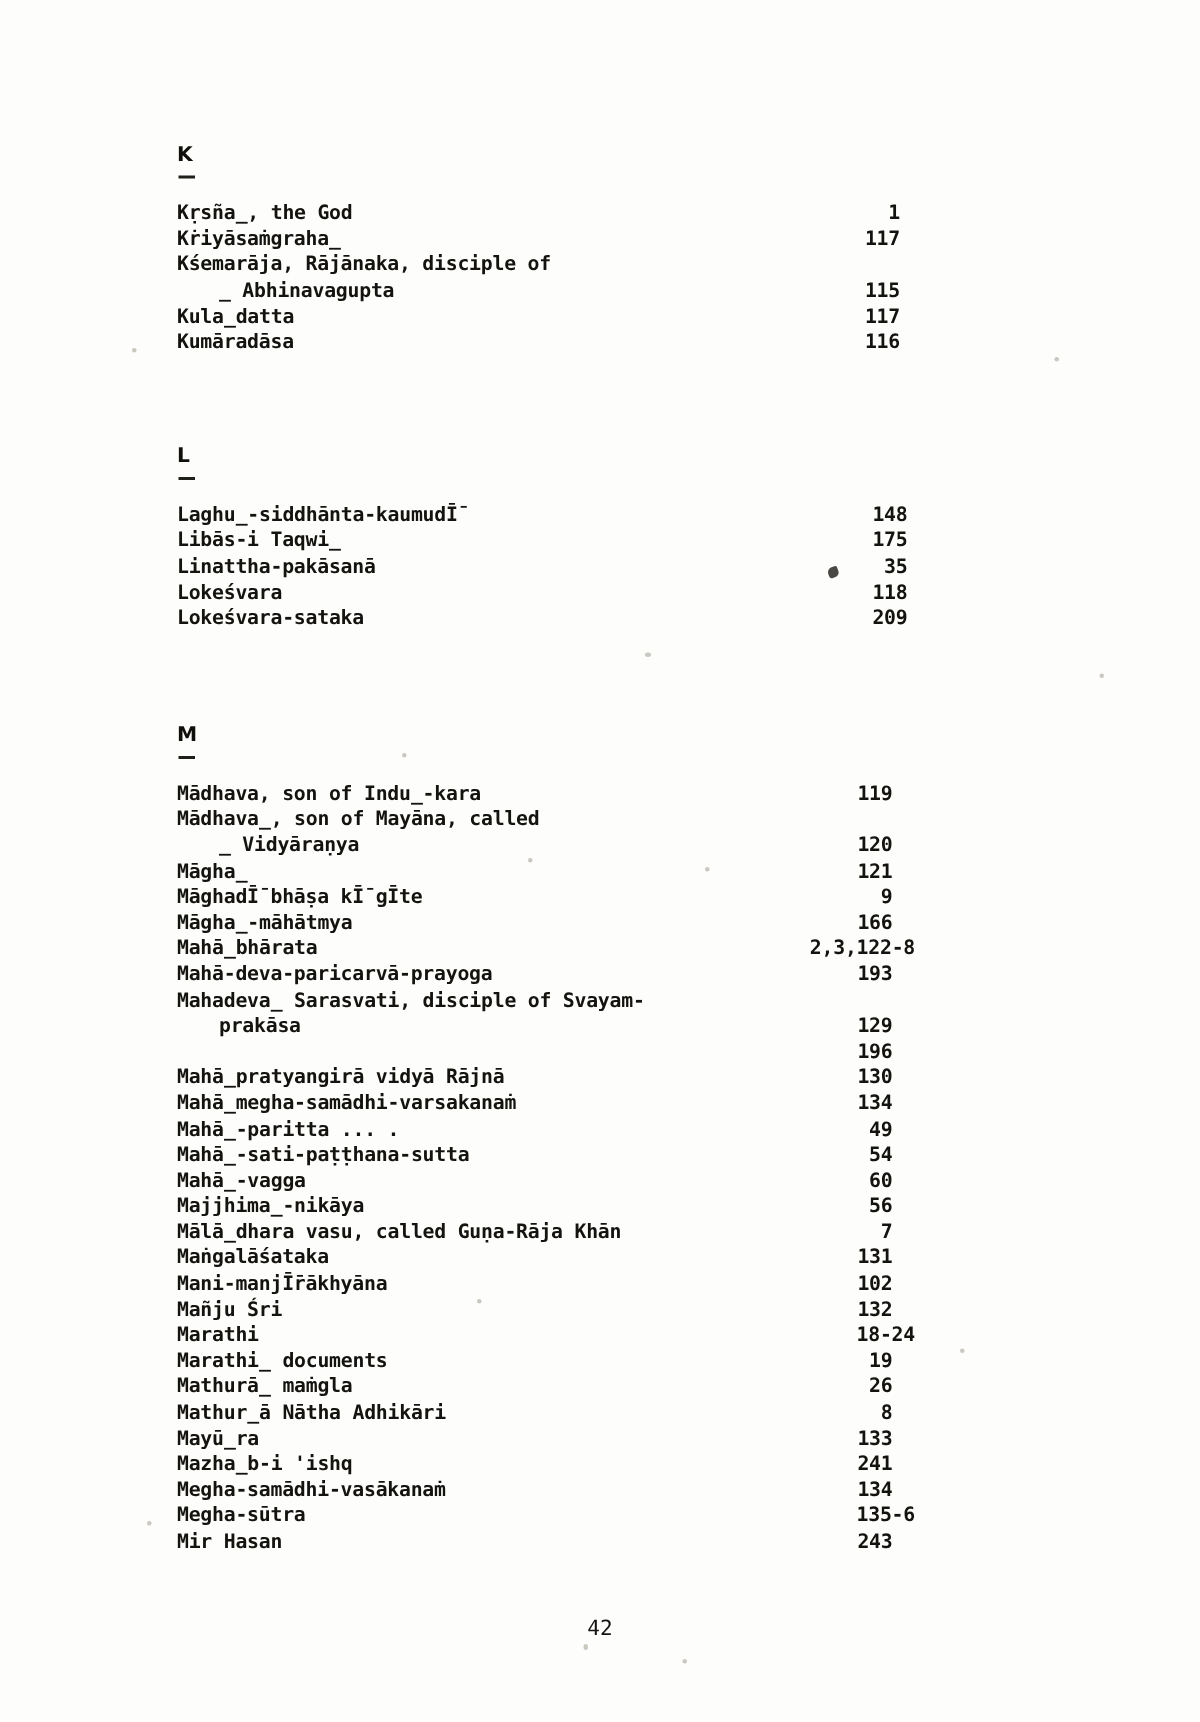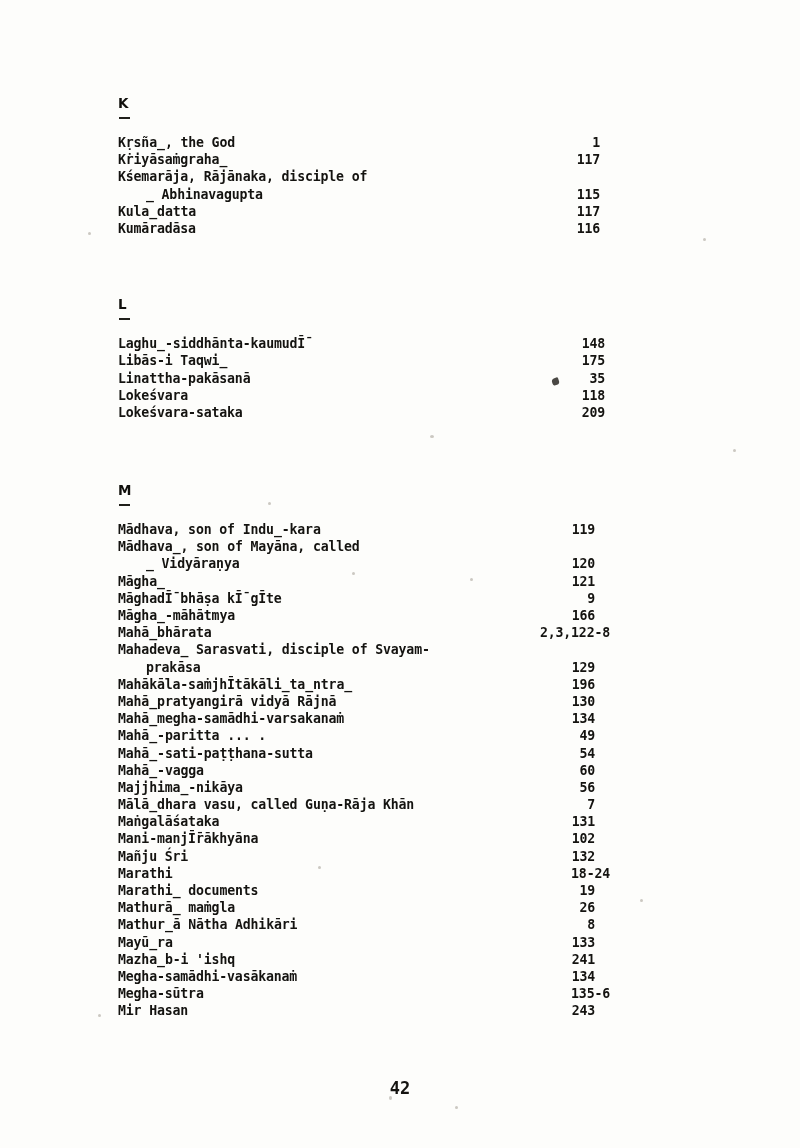--- a/index.html
+++ b/index.html
@@ -101,22 +101,22 @@
   .gap-after-k { height: 60px; }
   .gap-after-l { height: 62px; }
 
   
   .folio {
     position: absolute;
     left: 0;
     right: 0;
     top: 1078px;
     text-align: center;
-    font-size: 17px;
-    font-weight: 700;
+    font-size: 14px;
+    font-weight: 400;
     letter-spacing: 0px;
     color: #141310;
   }
 
   
   .speck {
     position: absolute;
     background: #b9b6ad;
     border-radius: 50%;
     opacity: 0.75;
@@ -251,29 +251,32 @@
         </div>
         <div class="entry">
           <span class="entry-term">Māgha̲-māhātmya</span>
           <span class="entry-pages">166</span>
         </div>
         <div class="entry">
           <span class="entry-term">Mahā̲bhārata</span>
           <span class="entry-pages wide">2,3,122-8</span>
         </div>
         <div class="entry">
+          <span class="entry-term">Mahā-deva-paricarvā-prayoga</span>
+          <span class="entry-pages">193</span>
+        </div>
+        <div class="entry">
           <span class="entry-term">Mahadeva̲ Sarasvati, disciple of Svayam-</span>
           <span class="entry-pages"></span>
         </div>
         <div class="entry">
           <span class="entry-term indent">prakāsa</span>
           <span class="entry-pages">129</span>
         </div>
         <div class="entry">
-          <span class="entry-term">Mahākāla-saṁjhĪtākāli̲ta̲ntra̲</span>
           <span class="entry-pages">196</span>
         </div>
         <div class="entry">
           <span class="entry-term">Mahā̲pratyangirā vidyā Rājnā</span>
           <span class="entry-pages">130</span>
         </div>
         <div class="entry">
           <span class="entry-term">Mahā̲megha-samādhi-varsakanaṁ</span>
           <span class="entry-pages">134</span>
         </div>

